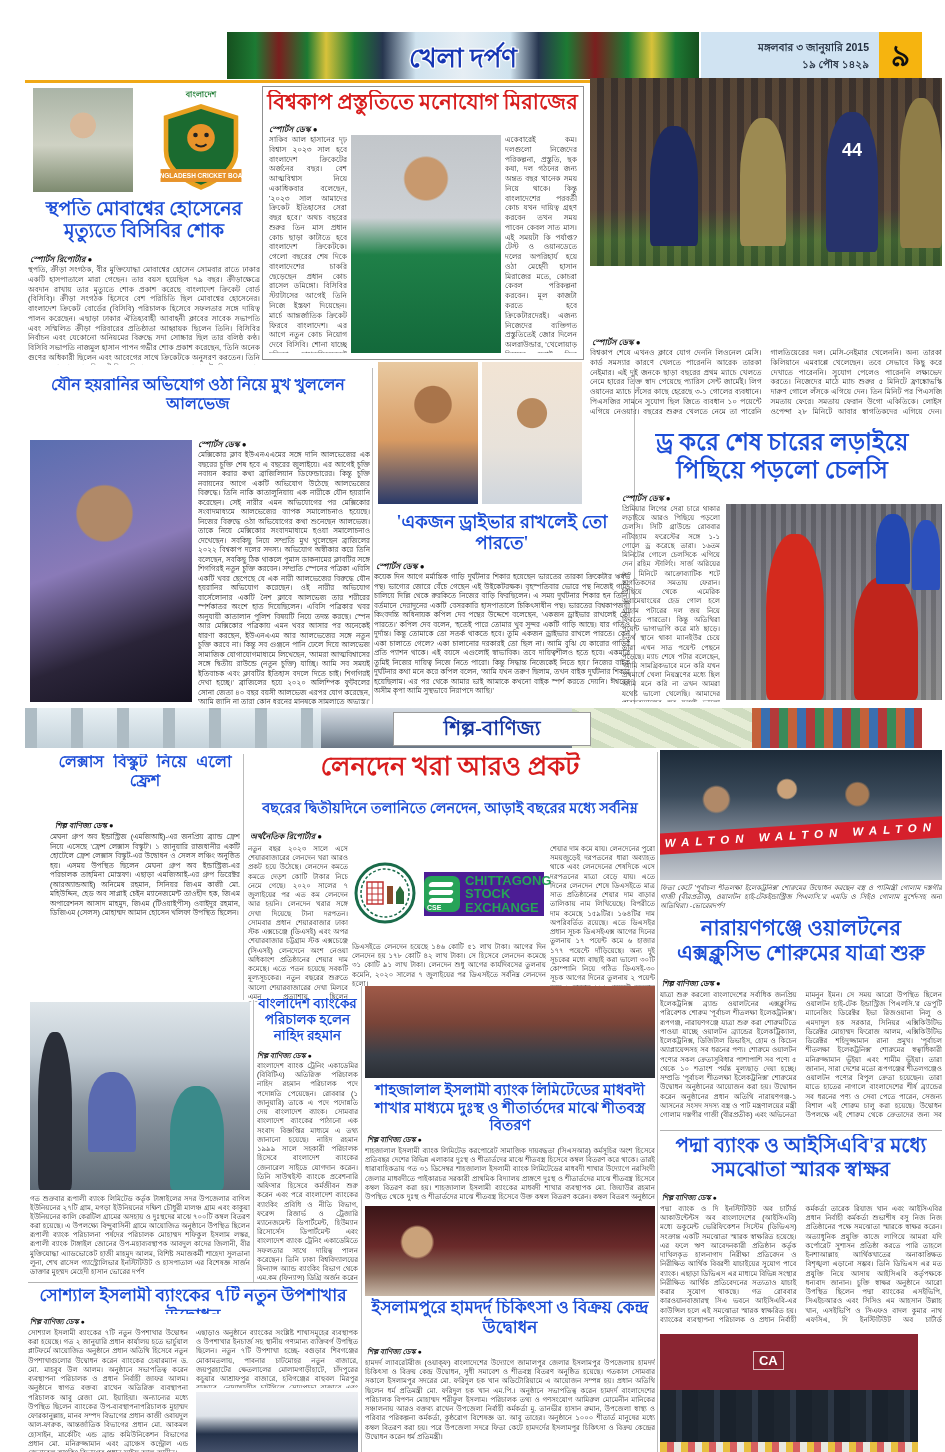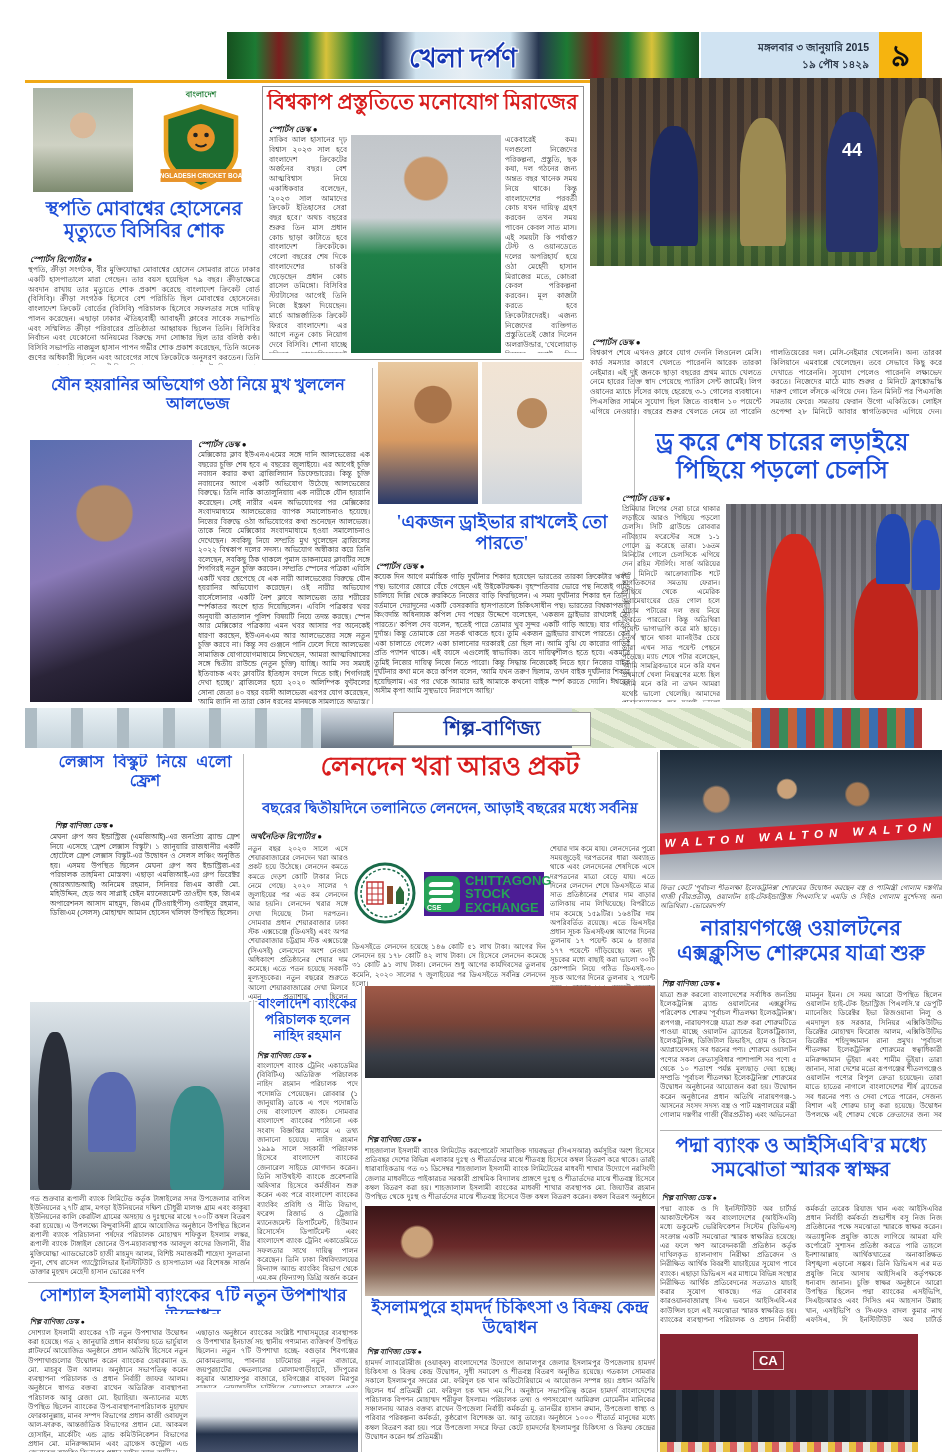--- a/index.html
+++ b/index.html
@@ -221,20 +221,21 @@
   <div class="abs hl" style="left:28px;top:1286px;width:330px;height:28px;font-size:17px;">সোশ্যাল ইসলামী ব্যাংকের ৭টি নতুন উপশাখার উদ্বোধন</div>
   <div class="byline" style="left:30px;top:1316px;width:150px;font-size:7px;">শিল্প বাণিজ্য ডেস্ক ●</div>
   <div class="body" style="left:28px;top:1328px;width:160px;height:124px;font-size:7.0px;">সোশ্যাল ইসলামী ব্যাংকের ৭টি নতুন উপশাখার উদ্বোধন করা হয়েছে। গত ২ জানুয়ারি প্রধান কার্যালয় হতে ভার্চুয়াল প্লাটফর্মে আয়োজিত অনুষ্ঠানে প্রধান অতিথি হিসেবে নতুন উপশাখাগুলোর উদ্বোধন করেন ব্যাংকের চেয়ারম্যান ড. মো. মাহবুব উল আলম। অনুষ্ঠানে সভাপতিত্ব করেন ব্যবস্থাপনা পরিচালক ও প্রধান নির্বাহী জাফর আলম। অনুষ্ঠানে স্বাগত বক্তব্য রাখেন অতিরিক্ত ব্যবস্থাপনা পরিচালক আবু রেজা মো. ইয়াহিয়া। অন্যান্যের মধ্যে উপস্থিত ছিলেন ব্যাংকের উপ-ব্যবস্থাপনাপরিচালক মুহাম্মদ ফোরকানুল্লাহ, মানব সম্পদ বিভাগের প্রধান কাজী ওবায়দুল আল-ফারুক, আন্তর্জাতিক বিভাগের প্রধান মো. আকমল হোসাইন, মার্কেটিং এন্ড ব্রান্ড কমিউনিকেশন বিভাগের প্রধান মো. মনিরুজ্জামান এবং ব্রাঞ্চেস কন্ট্রোল এন্ড জেনারেল ব্যাংকিং বিভাগের প্রধান সাইফ আল-আমীন।</div>
   <div class="body" style="left:196px;top:1328px;width:162px;height:60px;font-size:7.0px;">এছাড়াও অনুষ্ঠানে ব্যাংকের সংশ্লিষ্ট শাখাসমূহের ব্যবস্থাপক ও উপশাখার ইনচার্জ সহ স্থানীয় গণ্যমান্য ব্যক্তিবর্গ উপস্থিত ছিলেন। নতুন ৭টি উপশাখা হচ্ছে- বগুড়ার শিবগঞ্জের মোকামতলায়, পাবনার চাটমোহর নতুন বাজারে, জয়পুরহাটের ক্ষেতলালের মোলামগাড়ীহাটে, চাঁদপুরের কচুয়ার আশ্রাফপুর বাজারে, হবিগঞ্জের বাহুবল মিরপুর বাজারে, নোয়াখালীর চাটখিলে সোমপাড়া বাজারে এবং বাগেরহাটের কচুয়ার লাইনবোর্ড বাজারে।</div>
   <div class="photo" style="left:196px;top:1392px;width:162px;height:60px;
               background:linear-gradient(180deg,#eef0f4 0%,#dfe4ea 40%,#24324a 70%,#44506a 100%);"></div>
 
   <div class="v-rule" style="left:361px;top:986px;height:466px;"></div>
   <div class="photo" style="left:365px;top:986px;width:290px;height:92px;
               background:linear-gradient(180deg,#a05a48 0%,#7a4438 40%,#3a3f48 75%,#2a2e34 100%);"></div>
+  <div class="abs hl" style="left:365px;top:1082px;width:290px;height:50px;font-size:15px;">শাহজালাল ইসলামী ব্যাংক লিমিটেডের মাধবদী শাখার মাধ্যমে দুঃস্থ ও শীতার্তদের মাঝে শীতবস্ত্র বিতরণ</div>
   <div class="byline" style="left:367px;top:1134px;width:150px;font-size:7px;">শিল্প বাণিজ্য ডেস্ক ●</div>
   <div class="body" style="left:365px;top:1146px;width:290px;height:56px;column-count:1;font-size:7.0px;">শাহজালাল ইসলামী ব্যাংক লিমিটেড করপোরেট সামাজিক দায়বদ্ধতা (সিএসআর) কর্মসূচির অংশ হিসেবে প্রতিবছর দেশের বিভিন্ন এলাকার দুঃস্থ ও শীতার্তদের মাঝে শীতবস্ত্র হিসেবে কম্বল বিতরণ করে থাকে। তারই ধারাবাহিকতায় গত ৩১ ডিসেম্বর শাহজালাল ইসলামী ব্যাংক লিমিটেডের মাধবদী শাখার উদ্যোগে নরসিংদী জেলার মাধবদীতে পাইকারচর সরকারী প্রাথমিক বিদ্যালয় প্রাঙ্গণে দুঃস্থ ও শীতার্তদের মাঝে শীতবস্ত্র হিসেবে কম্বল বিতরণ করা হয়। শাহজালাল ইসলামী ব্যাংকের মাধবদী শাখার ব্যবস্থাপক মো. জিয়াউর রহমান উপস্থিত থেকে দুঃস্থ ও শীতার্তদের মাঝে শীতবস্ত্র হিসেবে উক্ত কম্বল বিতরণ করেন। কম্বল বিতরণ অনুষ্ঠানে পাইকারচর ইউনিয়ন পরিষদের চেয়ারম্যান আলহাজ্ব আবুল হাশেম এবং শাখার গ্রাহক হোসেন আলীসহ এলাকার গণ্যমান্য ব্যক্তিবর্গ উপস্থিত ছিলেন।</div>
 
   <div class="photo" style="left:365px;top:1206px;width:290px;height:90px;
               background:radial-gradient(circle at 18% 40%,#caa27a 0 6%,transparent 7%),
                          linear-gradient(180deg,#3a1518 0%,#6a2a2a 45%,#8a6a5a 75%,#c8b8a8 100%);"></div>
   <div class="abs hl" style="left:365px;top:1298px;width:290px;height:46px;font-size:17px;">ইসলামপুরে হামদর্দ চিকিৎসা ও বিক্রয় কেন্দ্র উদ্বোধন</div>
   <div class="byline" style="left:367px;top:1346px;width:150px;font-size:7px;">শিল্প বাণিজ্য ডেস্ক ●</div>
   <div class="body" style="left:365px;top:1358px;width:290px;height:94px;font-size:7.0px;">হামদর্দ ল্যাবরেটরীজ (ওয়াক্ফ) বাংলাদেশের উদ্যোগে জামালপুর জেলার ইসলামপুর উপজেলায় হামদর্দ চিকিৎসা ও বিক্রয় কেন্দ্র উদ্বোধন, সুধী সমাবেশ ও শীতবস্ত্র বিতরণ অনুষ্ঠিত হয়েছে। গতকাল সোমবার সকালে ইসলামপুর সদরের মো. ফরিদুল হক খান অডিটোরিয়ামে এ আয়োজন সম্পন্ন হয়। প্রধান অতিথি ছিলেন ধর্ম প্রতিমন্ত্রী মো. ফরিদুল হক খান এম.পি.। অনুষ্ঠানে সভাপতিত্ব করেন হামদর্দ বাংলাদেশের পরিচালক বিপণন মোহাম্মদ শরীফুল ইসলাম। পরিচালক তথ্য ও গণসংযোগ আমিরুল মোমেনীন মানিকের সঞ্চালনায় আরও বক্তব্য রাখেন উপজেলা নির্বাহী কর্মকর্তা মু. তানভীর হাসান রুমান, উপজেলা স্বাস্থ্য ও পরিবার পরিকল্পনা কর্মকর্তা, কুষ্ঠরোগ বিশেষজ্ঞ ডা. আবু তাহের। অনুষ্ঠানে ১০০০ শীতার্ত মানুষের মধ্যে কম্বল বিতরণ করা হয়। পরে উপজেলা সদরে ফিতা কেটে হামদর্দের ইসলামপুর চিকিৎসা ও বিক্রয় কেন্দ্রের উদ্বোধন করেন ধর্ম প্রতিমন্ত্রী।</div>
 

